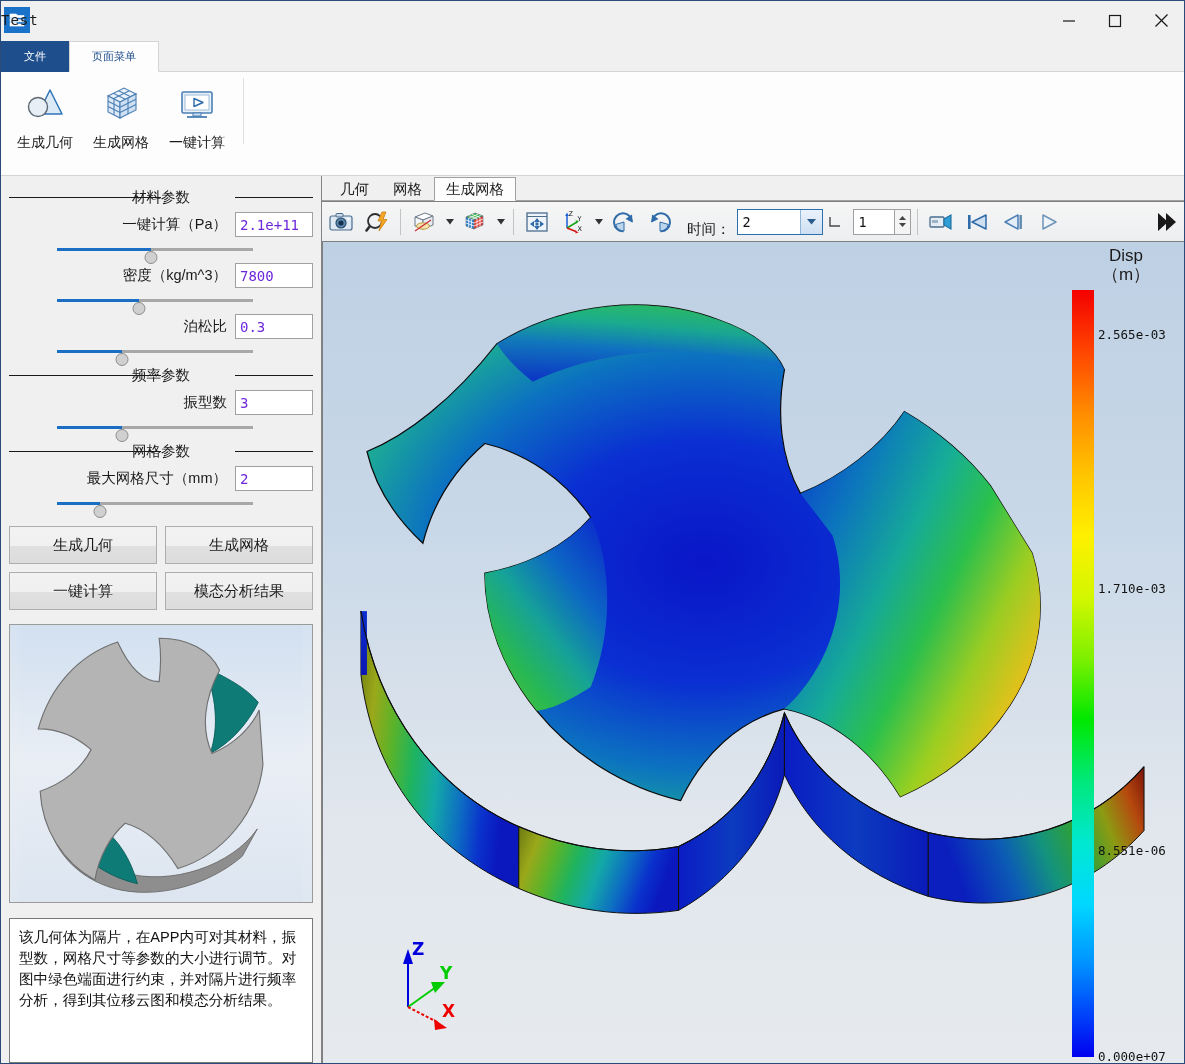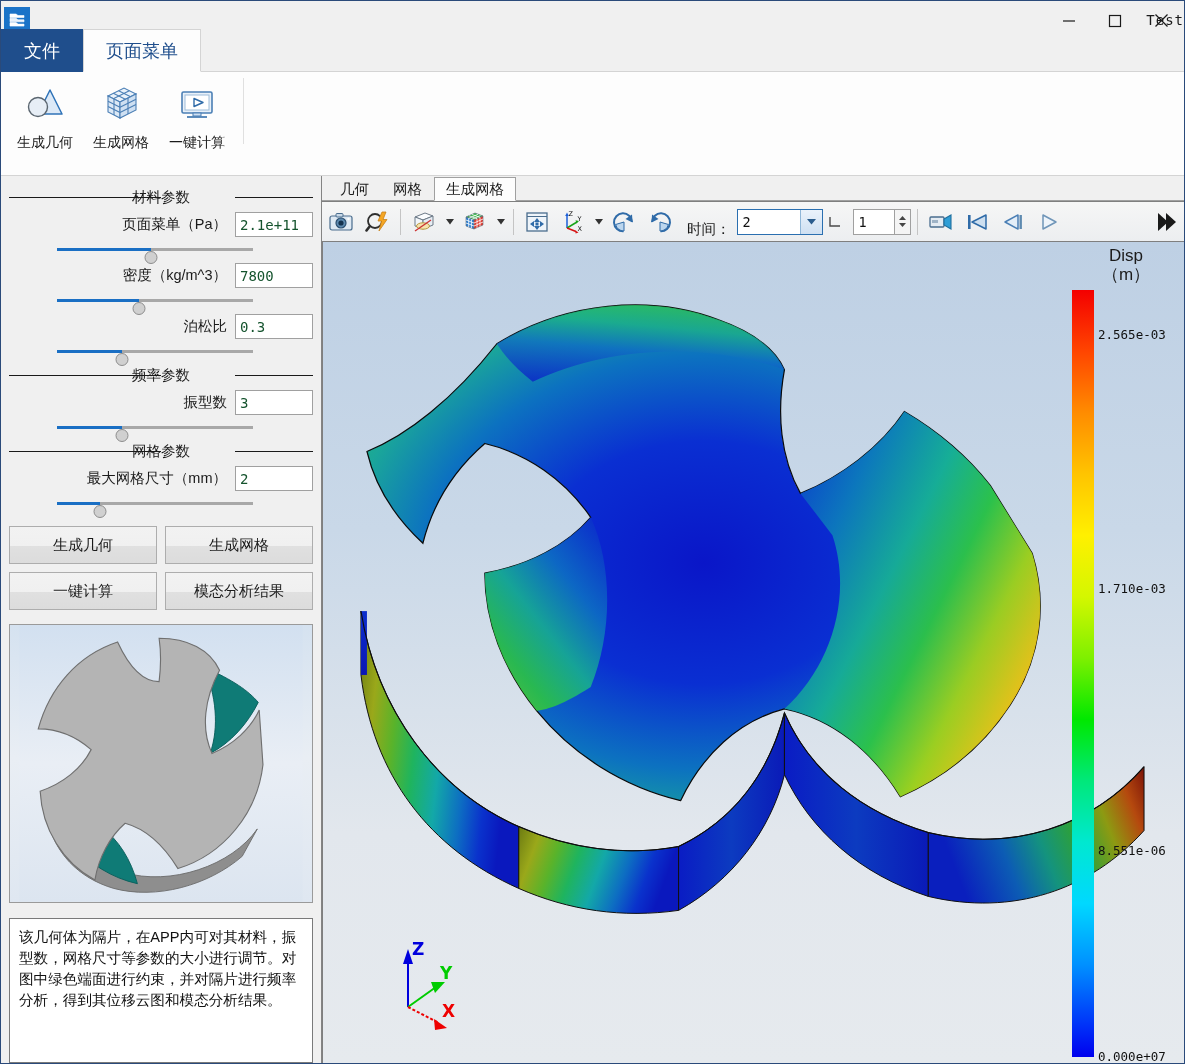--- a/index.html
+++ b/index.html
@@ -26,21 +26,21 @@
     border-bottom: 1px solid #f0f0f0;
   }
   .app-icon {
     width: 26px; height: 26px; margin-left: 3px;
     background: #1a73c8;
     position: relative;
     display: flex; align-items: center; justify-content: center;
   }
   .app-icon svg { display:block; }
   .title-text {
-    position: absolute; left: 0; right: 0; text-align: right;
+    position: absolute; left: 0; right: 0; text-align: left;
     font-family: "DejaVu Sans Mono", monospace;
     font-size: 14px; color: #1a1a1a; letter-spacing: 1px;
     pointer-events: none;
   }
   .win-btns { margin-left: auto; display: flex; height: 100%; }
   .win-btn {
     width: 46px; height: 39px;
     display: flex; align-items: center; justify-content: center;
     color: #1a1a1a;
   }
@@ -50,23 +50,23 @@
     height: 32px; min-height: 32px;
     display: flex; align-items: flex-end;
     background: #f0f0f0;
     position: relative;
   }
   .ribbon-tabs::after {
     content:''; position:absolute; left:0; right:0; bottom:0;
     height:1px; background:#d4d4d4;
   }
   .rtab {
-    height: 43px; padding: 0 22px;
+    height: 31px; padding: 0 22px;
     display: flex; align-items: center;
-    font-size: 18px; color: #1b1b1b;
+    font-size: 11px; color: #1b1b1b;
     border: 1px solid transparent;
     position: relative; z-index: 2;
   }
   .rtab.file {
     background: #1f4e8c; color: #fff;
     border-color: #1f4e8c;
   }
   .rtab.active {
     background: #fdfdfd; color: #1f4e8c;
     border: 1px solid #d4d4d4; border-bottom-color: #fdfdfd;
@@ -114,21 +114,21 @@
   }
   .prow {
     display: flex; align-items: center; justify-content: flex-end;
     gap: 8px; margin-top: 5px;
   }
   .prow .plabel { font-size: 14.5px; color: #1a1a1a; white-space: nowrap; }
   .prow input.pfield {
     width: 78px; height: 25px;
     border: 1px solid #a0a0a0; background: #fff;
     font-family: "DejaVu Sans Mono", monospace;
-    font-size: 14px; color: #14532d; padding: 8px 4px;
+    font-size: 14px; color: #6d28d9; padding: 8px 4px;
     outline: none;
   }
   .slider {
     position: relative; height: 18px; margin: 3px 0 0 0;
     padding: 0 10px 0 48px;
   }
   .strack {
     position:absolute; left: 48px; right: 60px; top: 8px;
     height: 3px; background: #a8a8a8;
   }
@@ -354,21 +354,21 @@
   </div>
 
   <div class="main">
 
     <div class="left">
 
       <fieldset class="grp">
         <legend>材料参数</legend>
 
         <div class="prow">
-          <span class="plabel">页面菜单（Pa）</span>
+          <span class="plabel">一键计算（Pa）</span>
           <input class="pfield" type="text" value="2.1e+11" style="">
         </div>
         <div class="slider">
           <div class="strack">
             <div class="sfill" style="width:48%"></div>
             <div class="sknob" style="left:48%"></div>
           </div>
         </div>
 
         <div class="prow">

